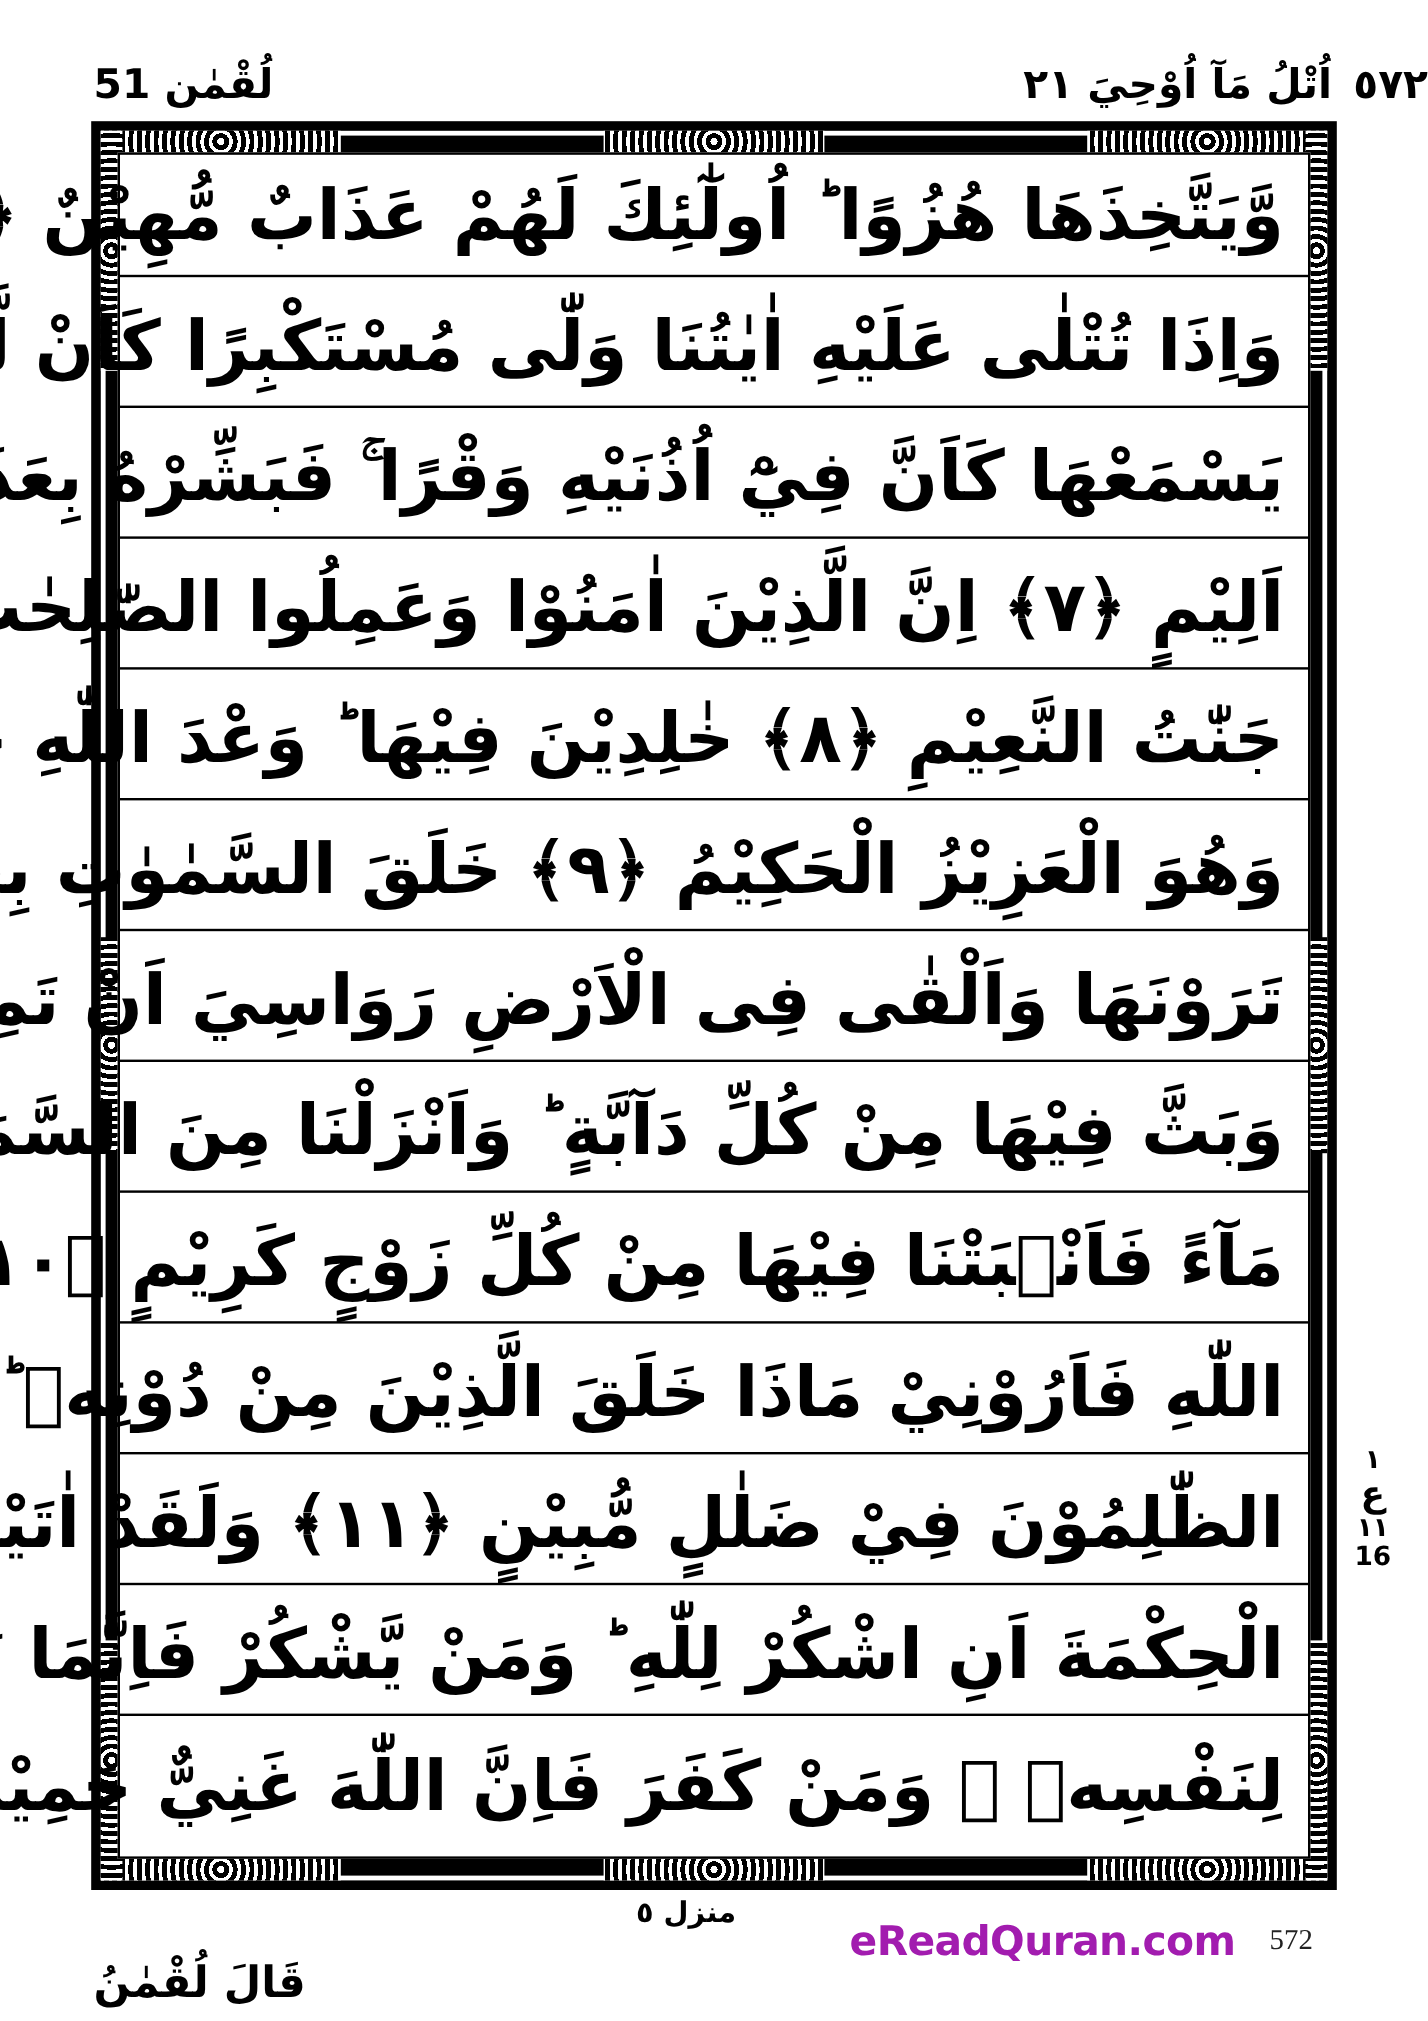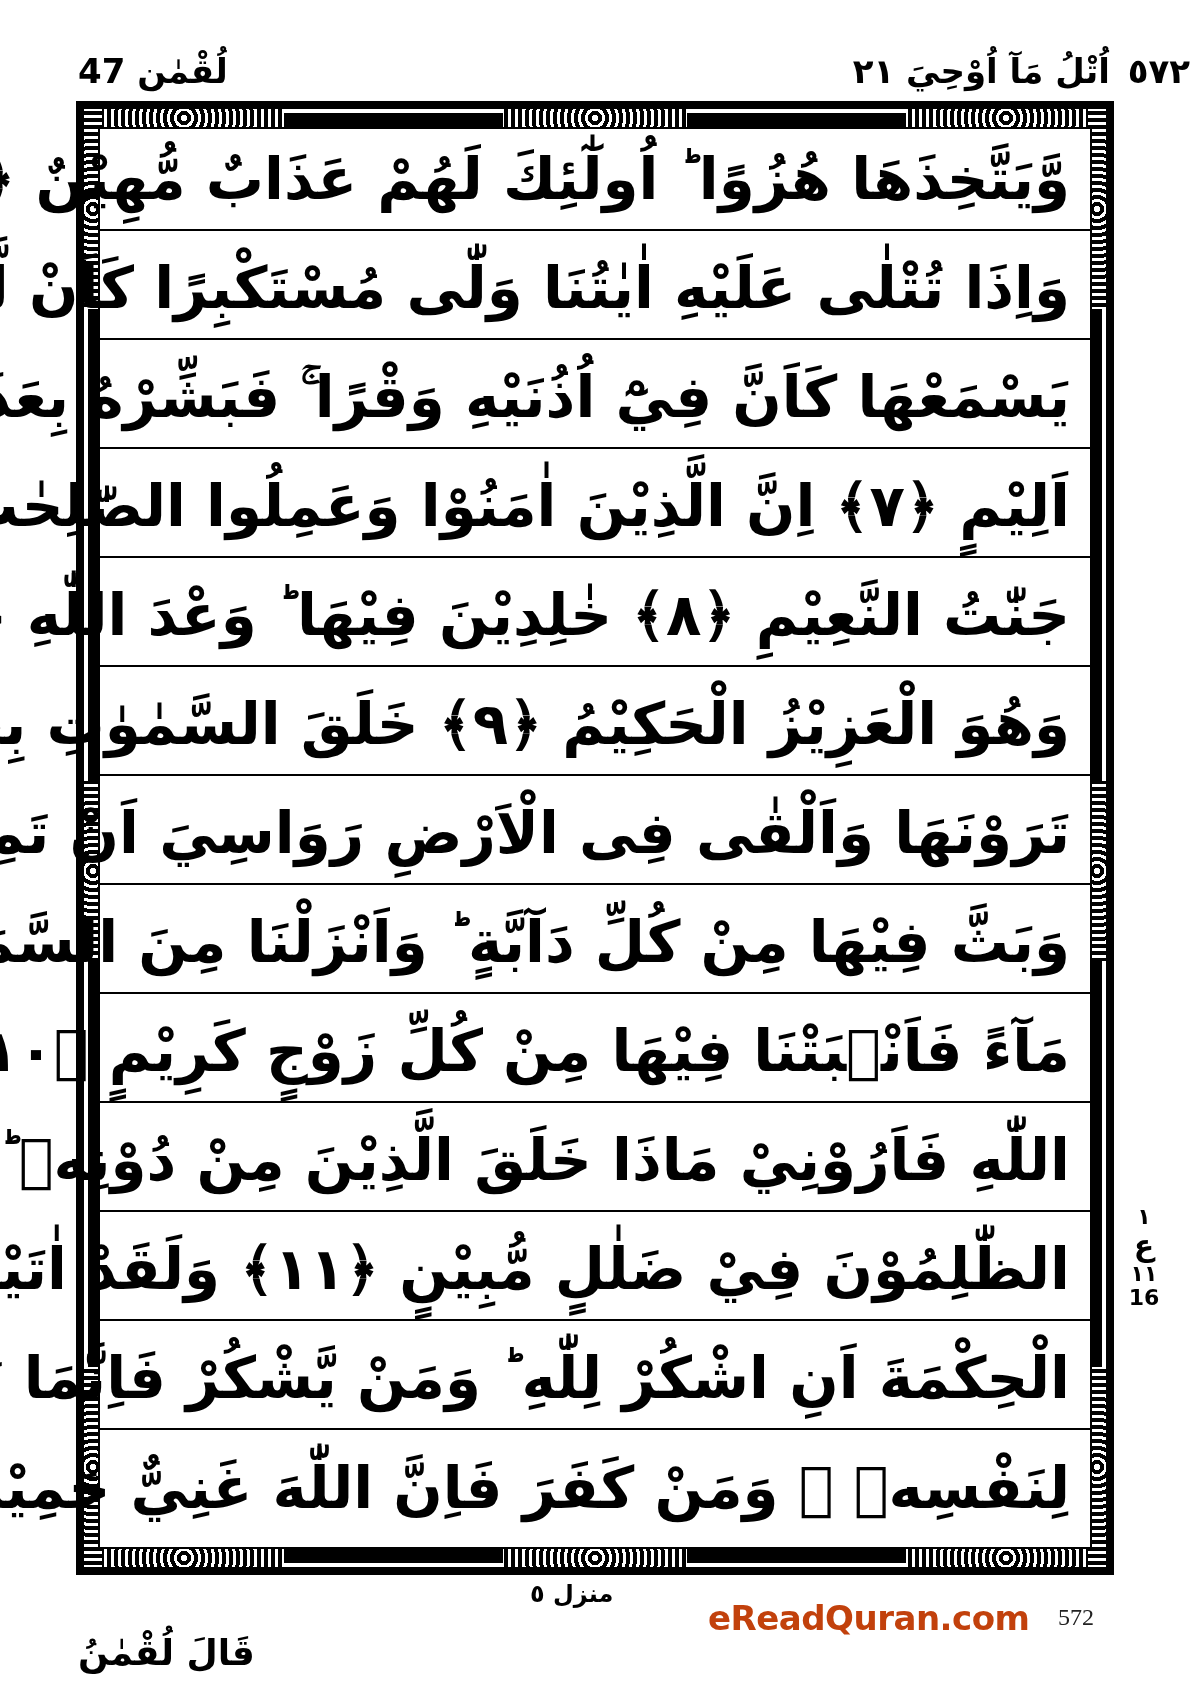--- a/index.html
+++ b/index.html
@@ -45,31 +45,31 @@
                text-align: justify; text-align-last: justify; width: 950px; display: block; }
 
   .ruku { position: absolute; left: 1124px; top: 1205px; width: 40px; font-size: 22px;
           font-weight: bold; text-align: center; line-height: 1.1; writing-mode: horizontal-tb; }
   .ruku span { display: block; }
 
   .footer { position: absolute; top: 1580px; left: 0; width: 1190px; height: 80px; }
   .ftr-catch { position: absolute; left: 78px; top: 8px; font-size: 36px; font-weight: bold; direction: rtl; margin-top: 44px; }
   .ftr-manzil { position: absolute; left: 530px; top: 0px; font-size: 24px; font-weight: bold; direction: rtl; }
   .ftr-site { position: absolute; left: 708px; top: 18px; font-family: "DejaVu Sans", sans-serif;
-              font-weight: bold; font-size: 34px; color: #c2410c; letter-spacing: -0.5px; }
+              font-weight: bold; font-size: 34px; color: #a21caf; letter-spacing: -0.5px; }
   .ftr-page { position: absolute; left: 1058px; top: 24px; font-family: "Liberation Serif", serif;
               font-size: 24px; color: #222; }
 </style>
 </head>
 <body>
 
 <div class="header">
   <div class="hdr hdr-right">اُتْلُ مَآ اُوْحِيَ ٢١</div>
   <div class="hdr hdr-center">٥٧٢</div>
-  <div class="hdr hdr-left">لُقْمٰن 47</div>
+  <div class="hdr hdr-left">لُقْمٰن 51</div>
 </div>
 
 <div class="frame-outer">
   <div class="frame-inner-white"></div>
   <div class="frame-inner-black"></div>
   <div class="ornament orn-tl-h"></div>
   <div class="ornament orn-tl-v"></div>
   <div class="ornament orn-tr-h"></div>
   <div class="ornament orn-tr-v"></div>
   <div class="ornament orn-bl-h"></div>

